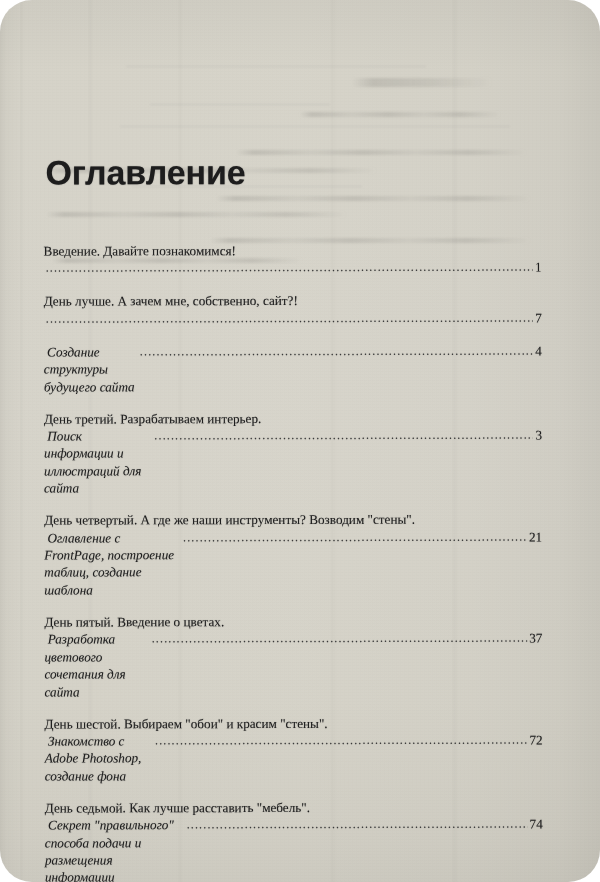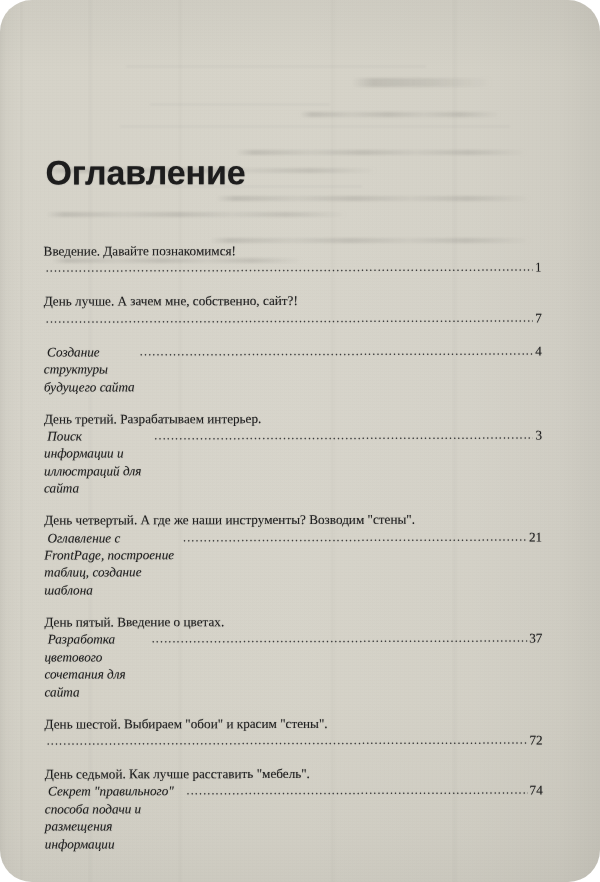--- a/index.html
+++ b/index.html
@@ -218,20 +218,21 @@
             <span class="lead-text">&nbsp;<span class="sub">Оглавление с FrontPage, построение таблиц, создание шаблона</span></span>
             <span class="dots">...........................................................................................................................................................................................................................</span>
             <span class="pageno">21</span>
           </span></div>
         <div class="entry"><span class="title-run">День пятый. Введение о цветах.</span><span class="leader">
             <span class="lead-text">&nbsp;<span class="sub">Разработка цветового сочетания для сайта</span></span>
             <span class="dots">...........................................................................................................................................................................................................................</span>
             <span class="pageno">37</span>
           </span></div>
         <div class="entry"><span class="title-run">День шестой. Выбираем "обои" и красим "стены".</span><span class="leader">
+            <span class="lead-text">&nbsp;<span class="sub">Знакомство с Adobe Photoshop, создание фона</span></span>
             <span class="dots">...........................................................................................................................................................................................................................</span>
             <span class="pageno">72</span>
           </span></div>
         <div class="entry"><span class="title-run">День седьмой. Как лучше расставить "мебель".</span><span class="leader">
             <span class="lead-text">&nbsp;<span class="sub">Секрет "правильного" способа подачи и размещения информации</span></span>
             <span class="dots">...........................................................................................................................................................................................................................</span>
             <span class="pageno">74</span>
           </span></div>
       </div>
 

